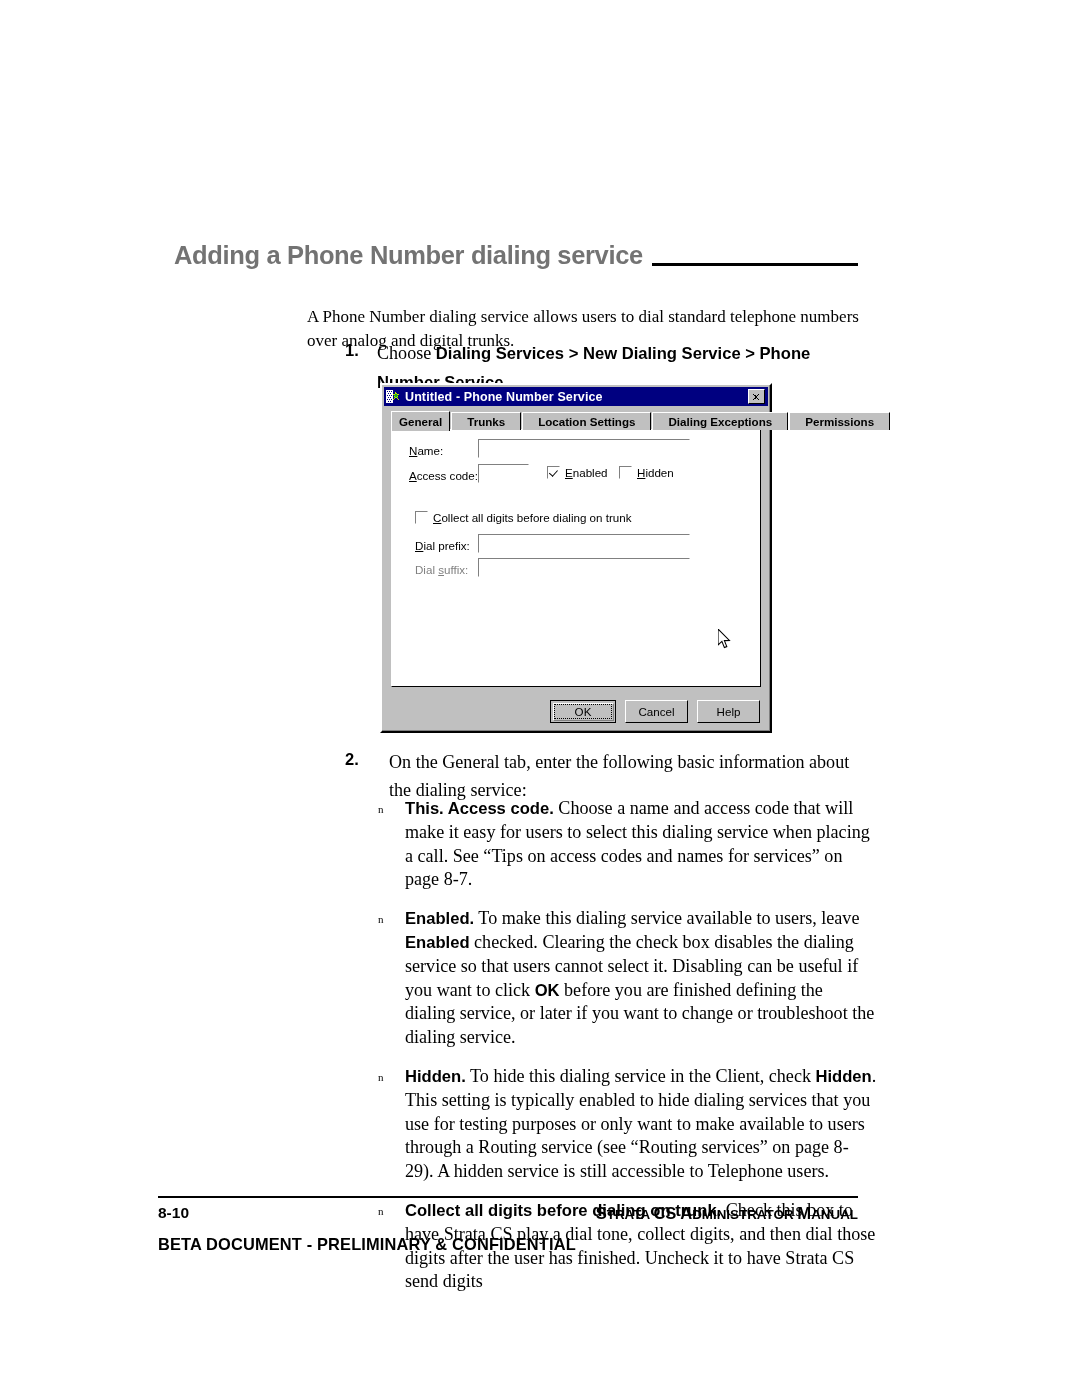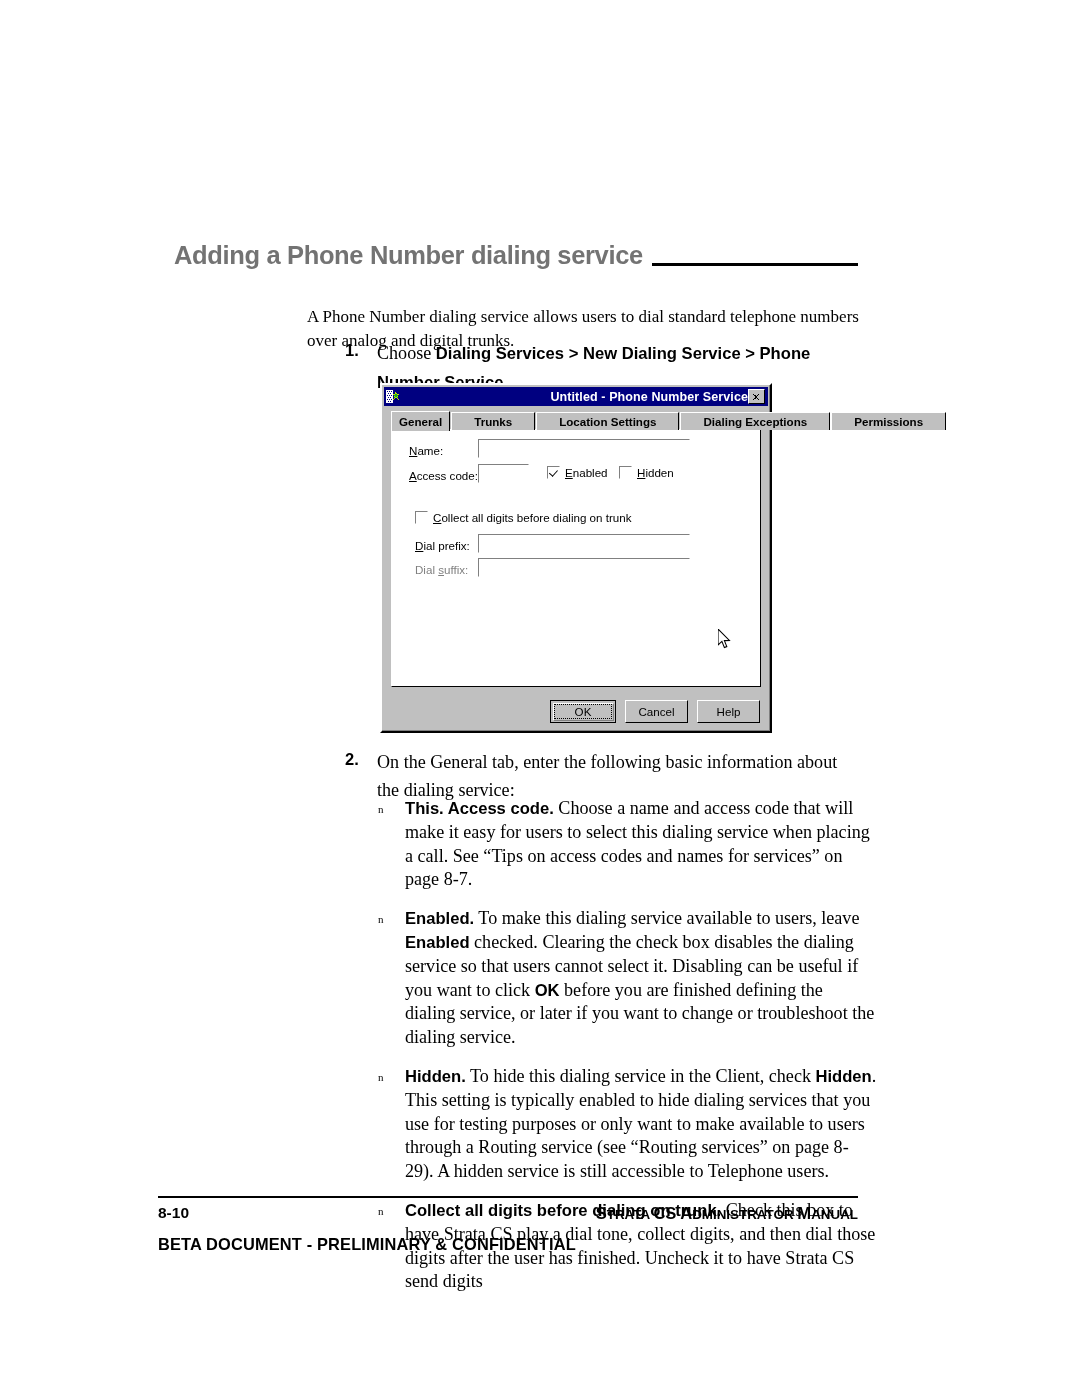--- a/index.html
+++ b/index.html
@@ -78,21 +78,21 @@
     position: absolute;
     font-size: 18.1px;
     line-height: 28px;
   }
 
   #step1 { left: 0; top: 0; }
   #step1 .step-num { left: 345px; top: 341px; }
   #step1 .step-body { left: 377px; top: 339px; width: 480px; }
 
   #step2 .step-num { left: 345px; top: 750px; }
-  #step2 .step-body { left: 377px; top: 748px; width: 480px; }
+  #step2 .step-body { left: 389px; top: 748px; width: 480px; }
 
   
   .bullets {
     position: absolute;
     left: 377px;
     top: 797px;
     width: 500px;
   }
   .bullet-item {
     position: relative;
@@ -197,21 +197,20 @@
     display: block;
   }
   .title-text {
     color: #ffffff;
     font-size: 12.5px;
     font-weight: bold;
     letter-spacing: 0.1px;
     white-space: nowrap;
     flex: 1 1 auto;
     overflow: hidden;
-    text-align: right;
   }
   .title-close {
     width: 17px; height: 15px;
     background: #c0c0c0;
     border-top: 1.5px solid #ffffff;
     border-left: 1.5px solid #ffffff;
     border-right: 1.5px solid #000000;
     border-bottom: 1.5px solid #000000;
     box-sizing: border-box;
     display: flex;
@@ -235,21 +234,21 @@
     z-index: 3;
     font-weight: bold;
   }
   .tab {
     height: 18px;
     background: #c0c0c0;
     border-top: 1.5px solid #ffffff;
     border-left: 1.5px solid #ffffff;
     border-right: 1.5px solid #000000;
     box-sizing: border-box;
-    padding: 0 22px;
+    padding: 0 15px;
     font-size: 11.6px;
     color: #000;
     display: flex;
     align-items: center;
     line-height: 1;
     cursor: default;
     white-space: nowrap;
     margin-right: 1px;
   }
   .tab.active {

